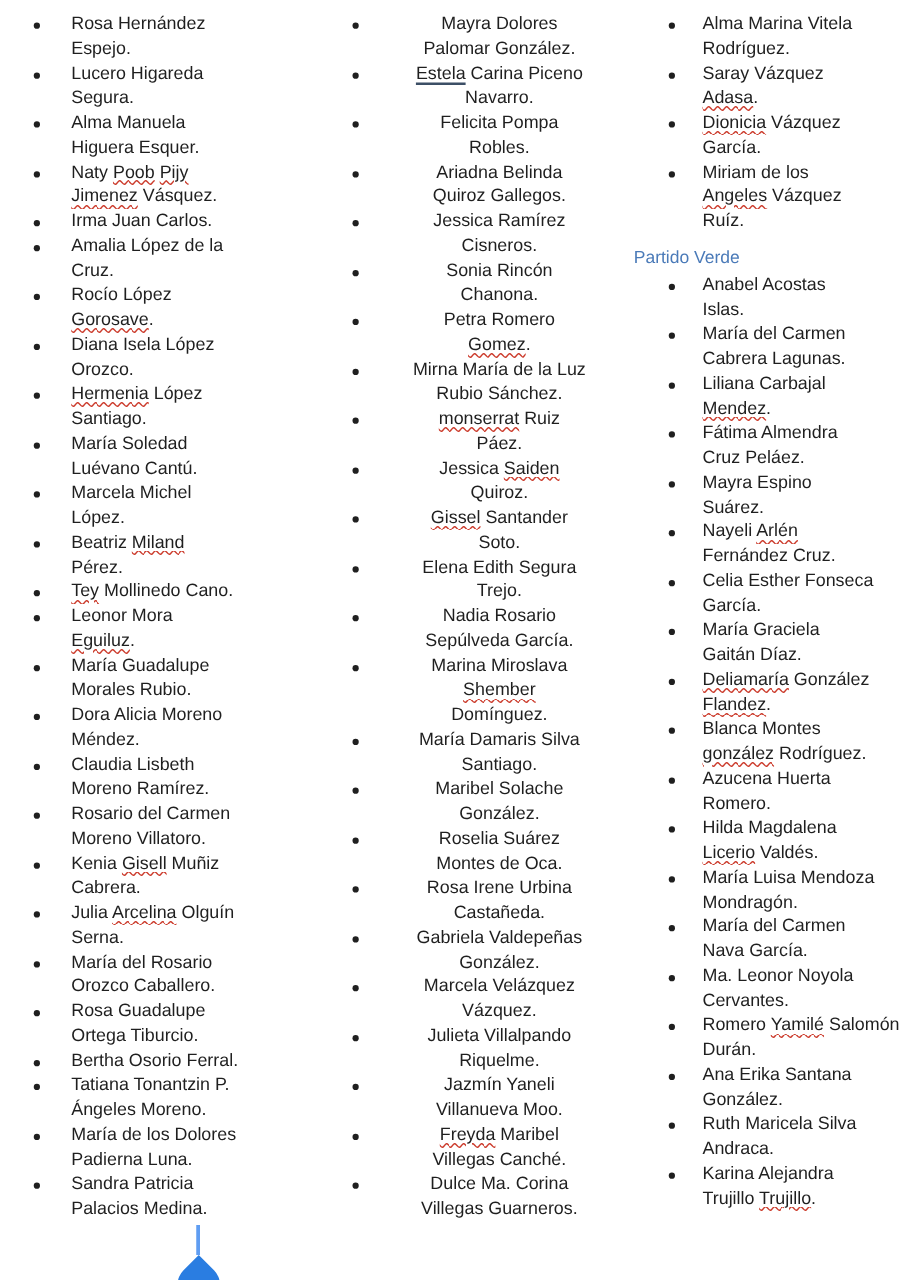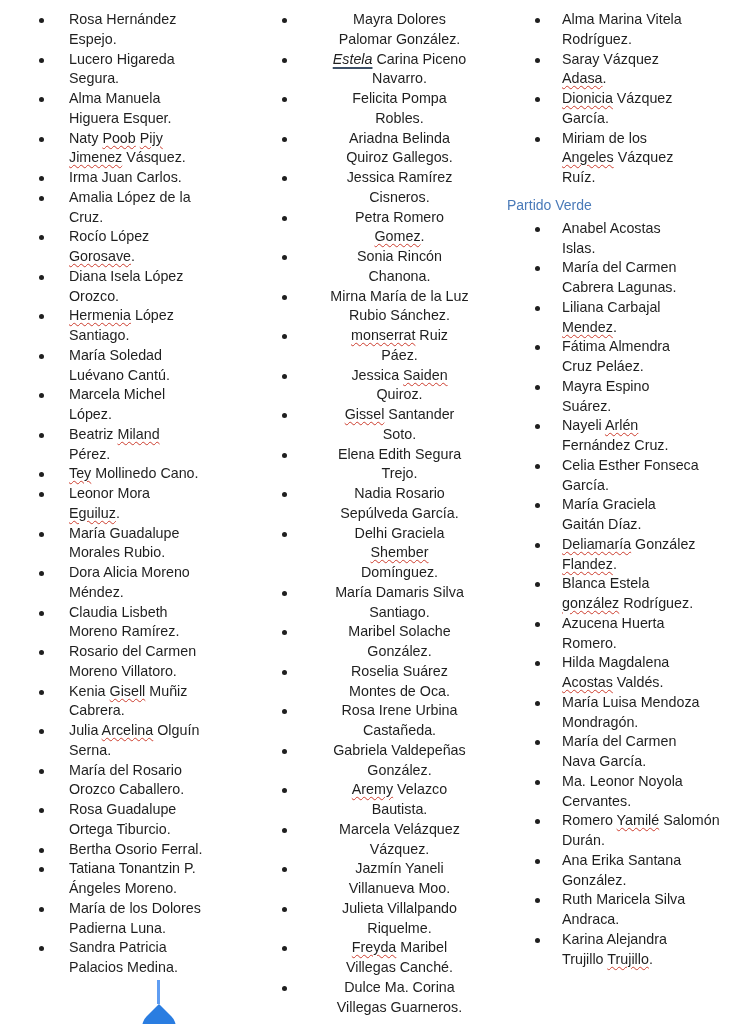--- a/index.html
+++ b/index.html
@@ -4,21 +4,21 @@
 <style>
   html,body{margin:0;padding:0;background:#ffffff;}
   body{
     position:relative;
     width:735px;height:1024px;
     overflow:hidden;
     font-family:"Liberation Sans",sans-serif;
     color:#1f1f1f;
   }
   .col{position:absolute;top:0;padding-top:10px;box-sizing:border-box;width:245px;}
-  #col1{left:12px;}
+  #col1{left:0;}
   #col2{left:245px;text-align:center;}
   #col3{left:490px;}
   ul.list{
     list-style:none;margin:0;padding:0;
     font-size:14.3px;line-height:19.75px;
     white-space:pre;
   }
   ul.list li{position:relative;}
   ul.list li::before{
     content:"";position:absolute;top:8px;
@@ -40,21 +40,20 @@
     text-decoration-thickness:1.2px;
     text-underline-offset:2px;
     margin-top:45px;
   }
   .uw{
     text-decoration-line:underline;
     text-decoration-style:solid;
     text-decoration-color:var(--entity-color,#3c4f66);
     text-decoration-thickness:1.6px;
     text-underline-offset:2.5px;
-    font-style:italic;
   }
   .caret{
     position:absolute;left:157px;top:980px;
     width:3px;height:24px;
     background:var(--caret-blue,#5f9df2);
   }
   .handle{
     position:absolute;left:142px;top:1011px;
     width:34px;height:34px;
     background:var(--handle-blue,#2a7de1);
@@ -90,64 +89,63 @@
 Ángeles Moreno.</span></li><li><span>María de los Dolores
 Padierna Luna.</span></li><li><span>Sandra Patricia
 Palacios Medina.</span></li></ul>
   </div>
 <div id="col2" class="col">
     <ul class="list"><li><span>Mayra Dolores
 Palomar González.</span></li><li><span class="uw">Estela</span><span> Carina Piceno
 Navarro.</span></li><li><span>Felicita Pompa
 Robles.</span></li><li><span>Ariadna Belinda
 Quiroz Gallegos.</span></li><li><span>Jessica Ramírez
-Cisneros.</span></li><li><span>Petra Romero
-</span><span class="sp">Gomez</span><span>.</span></li><li><span>Sonia Rincón
-Chanona.</span></li><li><span>Mirna María de la Luz
+Cisneros.</span></li><li><span>Sonia Rincón
+Chanona.</span></li><li><span>Petra Romero
+</span><span class="sp">Gomez</span><span>.</span></li><li><span>Mirna María de la Luz
 Rubio Sánchez.</span></li><li><span class="sp">monserrat</span><span> Ruiz
 Páez.</span></li><li><span>Jessica </span><span class="sp">Saiden</span><span>
 Quiroz.</span></li><li><span class="sp">Gissel</span><span> Santander
 Soto.</span></li><li><span>Elena Edith Segura
 Trejo.</span></li><li><span>Nadia Rosario
-Sepúlveda García.</span></li><li><span>Delhi Graciela
+Sepúlveda García.</span></li><li><span>Marina Miroslava
 </span><span class="sp">Shember</span><span>
 Domínguez.</span></li><li><span>María Damaris Silva
 Santiago.</span></li><li><span>Maribel Solache
 González.</span></li><li><span>Roselia Suárez
 Montes de Oca.</span></li><li><span>Rosa Irene Urbina
 Castañeda.</span></li><li><span>Gabriela Valdepeñas
-González.</span></li><li><span class="sp">Aremy</span><span> Velazco
-Bautista.</span></li><li><span>Marcela Velázquez
-Vázquez.</span></li><li><span>Jazmín Yaneli
-Villanueva Moo.</span></li><li><span>Julieta Villalpando
-Riquelme.</span></li><li><span class="sp">Freyda</span><span> Maribel
+González.</span></li><li><span>Marcela Velázquez
+Vázquez.</span></li><li><span>Julieta Villalpando
+Riquelme.</span></li><li><span>Jazmín Yaneli
+Villanueva Moo.</span></li><li><span class="sp">Freyda</span><span> Maribel
 Villegas Canché.</span></li><li><span>Dulce Ma. Corina
 Villegas Guarneros.</span></li></ul>
   </div>
 <div id="col3" class="col">
     <ul class="list"><li><span>Alma Marina Vitela
 Rodríguez.</span></li><li><span>Saray Vázquez
 </span><span class="sp">Adasa</span><span>.</span></li><li><span class="sp">Dionicia</span><span> Vázquez
 García.</span></li><li><span>Miriam de los
 </span><span class="sp">Angeles</span><span> Vázquez
 Ruíz.</span></li></ul>
     <div class="heading">Partido Verde</div>
     <ul class="list"><li><span>Anabel Acostas
 Islas.</span></li><li><span>María del Carmen
 Cabrera Lagunas.</span></li><li><span>Liliana Carbajal
 </span><span class="sp">Mendez</span><span>.</span></li><li><span>Fátima Almendra
 Cruz Peláez.</span></li><li><span>Mayra Espino
 Suárez.</span></li><li><span>Nayeli </span><span class="sp">Arlén</span><span>
 Fernández Cruz.</span></li><li><span>Celia Esther Fonseca
 García.</span></li><li><span>María Graciela
 Gaitán Díaz.</span></li><li><span class="sp">Deliamaría</span><span> González
-</span><span class="sp">Flandez</span><span>.</span></li><li><span>Blanca Estela
+</span><span class="sp">Flandez</span><span>.</span></li><li><span>Blanca Montes
 </span><span class="sp">gonzález</span><span> Rodríguez.</span></li><li><span>Azucena Huerta
 Romero.</span></li><li><span>Hilda Magdalena
-</span><span class="sp">Acostas</span><span> Valdés.</span></li><li><span>María Luisa Mendoza
+</span><span class="sp">Licerio</span><span> Valdés.</span></li><li><span>María Luisa Mendoza
 Mondragón.</span></li><li><span>María del Carmen
 Nava García.</span></li><li><span>Ma. Leonor Noyola
 Cervantes.</span></li><li><span>Romero </span><span class="sp">Yamilé</span><span> Salomón
 Durán.</span></li><li><span>Ana Erika Santana
 González.</span></li><li><span>Ruth Maricela Silva
 Andraca.</span></li><li><span>Karina Alejandra
 Trujillo </span><span class="sp">Trujillo</span><span>.</span></li></ul>
   </div>
 
 <div class="caret"></div>

